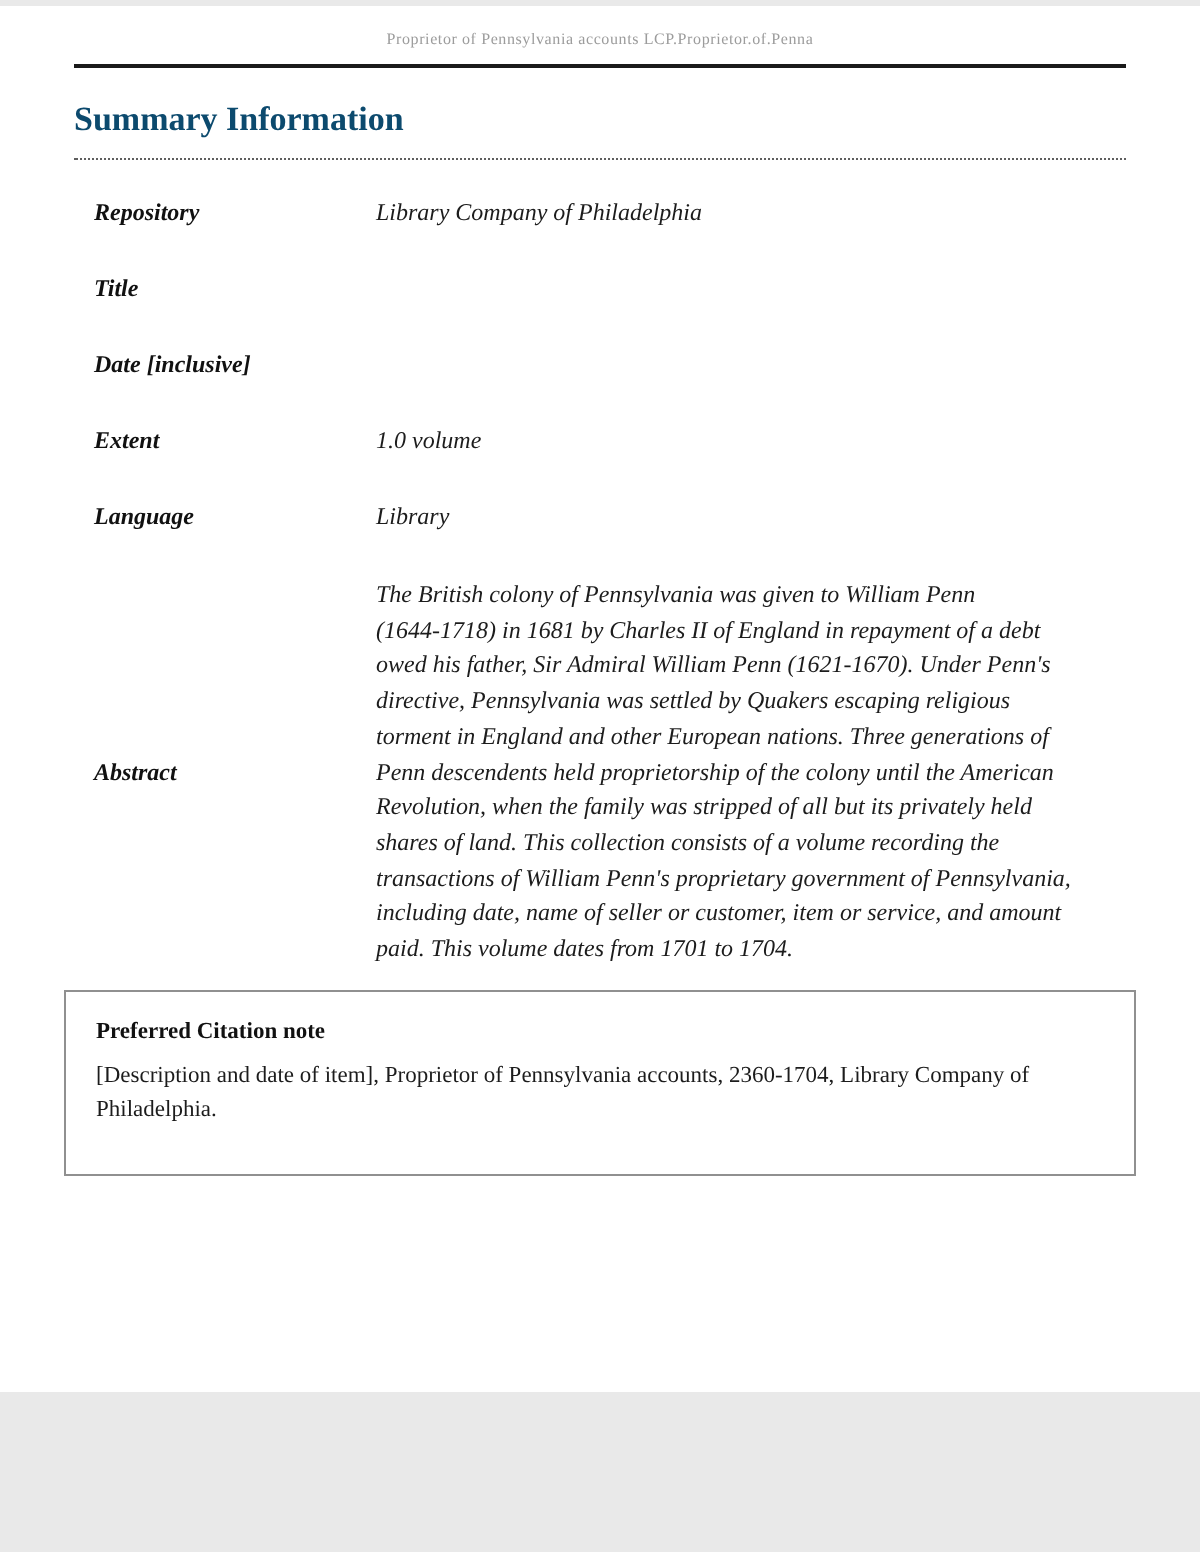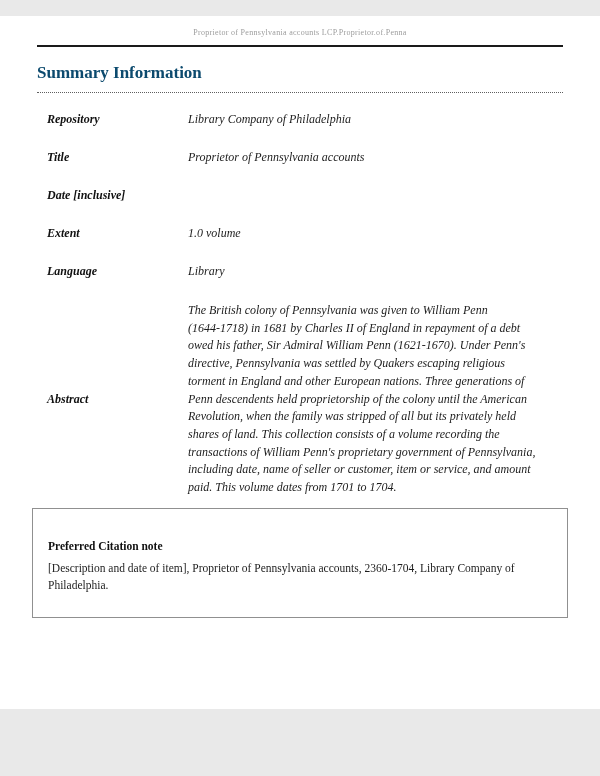--- a/index.html
+++ b/index.html
@@ -2,21 +2,21 @@
 <html><head>
 <meta charset="utf-8">
 <style>
   * { margin: 0; padding: 0; box-sizing: border-box; }
   html, body { background: #e9e9e9; }
   body { font-family: "Liberation Serif", "DejaVu Serif", serif; }
   .page {
     position: relative;
     width: 600px;
     height: 693px;
-    margin: 16px auto;
+    margin: 3px auto;
     background: #ffffff;
     color: #1c1c1c;
     overflow: hidden;
   }
   .running-header {
     padding-top: 12px;
     text-align: center;
     font-size: 8px;
     color: #9c9c9c;
     letter-spacing: 0.3px;
@@ -40,21 +40,21 @@
   }
   .rows { margin-top: 19px; padding-left: 10px; }
   .row { display: flex; align-items: center; margin-bottom: 23px; font-size: 12px; font-style: italic; }
   .row:last-child { margin-bottom: 0; }
   .row-label { width: 141px; flex: 0 0 141px; font-weight: bold; color: #111111; }
   .row-value { flex: 1; }
   .abstract-line { line-height: 17.7px; }
   .citation-box {
     margin: 11px 32px 0 32px;
     border: 1px solid #909090;
-    padding: 31px 15px 23px 15px;
+    padding: 14px 15px 23px 15px;
   }
   .citation-title { font-size: 11.5px; font-weight: bold; color: #111111; margin-bottom: 8px; }
   .citation-line { font-size: 11.5px; line-height: 17px; }
   .page-footer {
     position: absolute;
     top: 724px;
     left: 16px;
     width: 100%;
     text-align: center;
     font-size: 8px;
@@ -77,21 +77,20 @@
     <div class="rows">
 
       <div class="row">
         <div class="row-label">Repository</div>
         <div class="row-value">Library Company of Philadelphia</div>
       </div>
 
 
       <div class="row">
         <div class="row-label">Title</div>
-        <div class="row-value">Proprietor of Pennsylvania accounts</div>
       </div>
 
       <div class="row">
         <div class="row-label">Date [inclusive]</div>
       </div>
 
       <div class="row">
         <div class="row-label">Extent</div>
         <div class="row-value">1.0 volume</div>
       </div>

